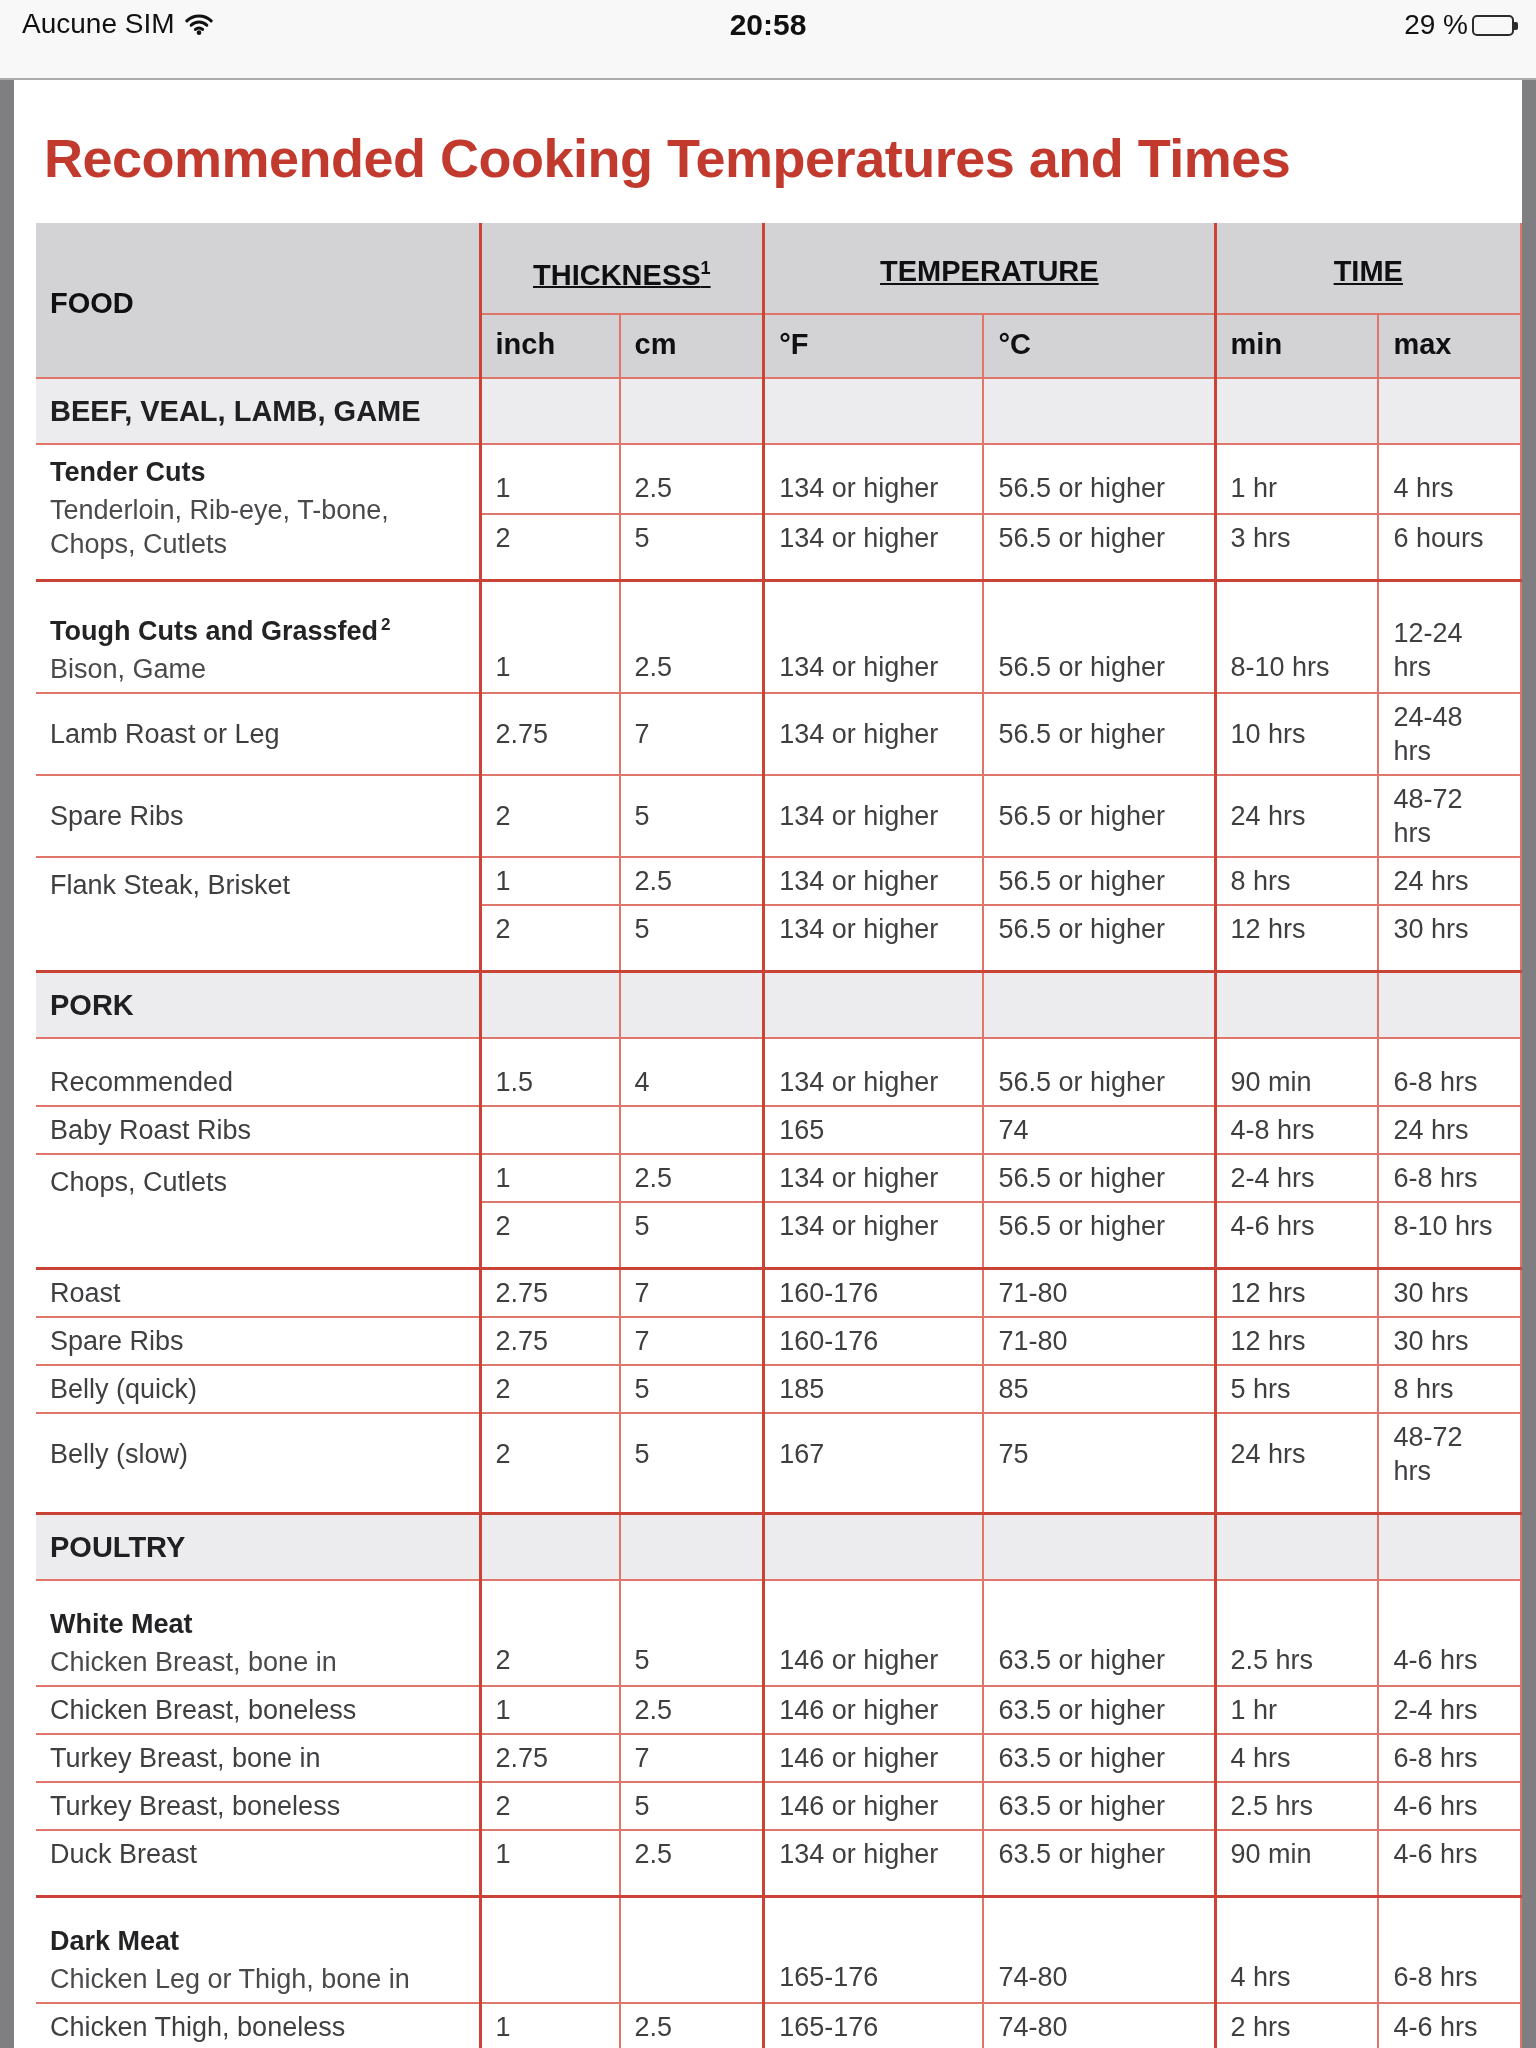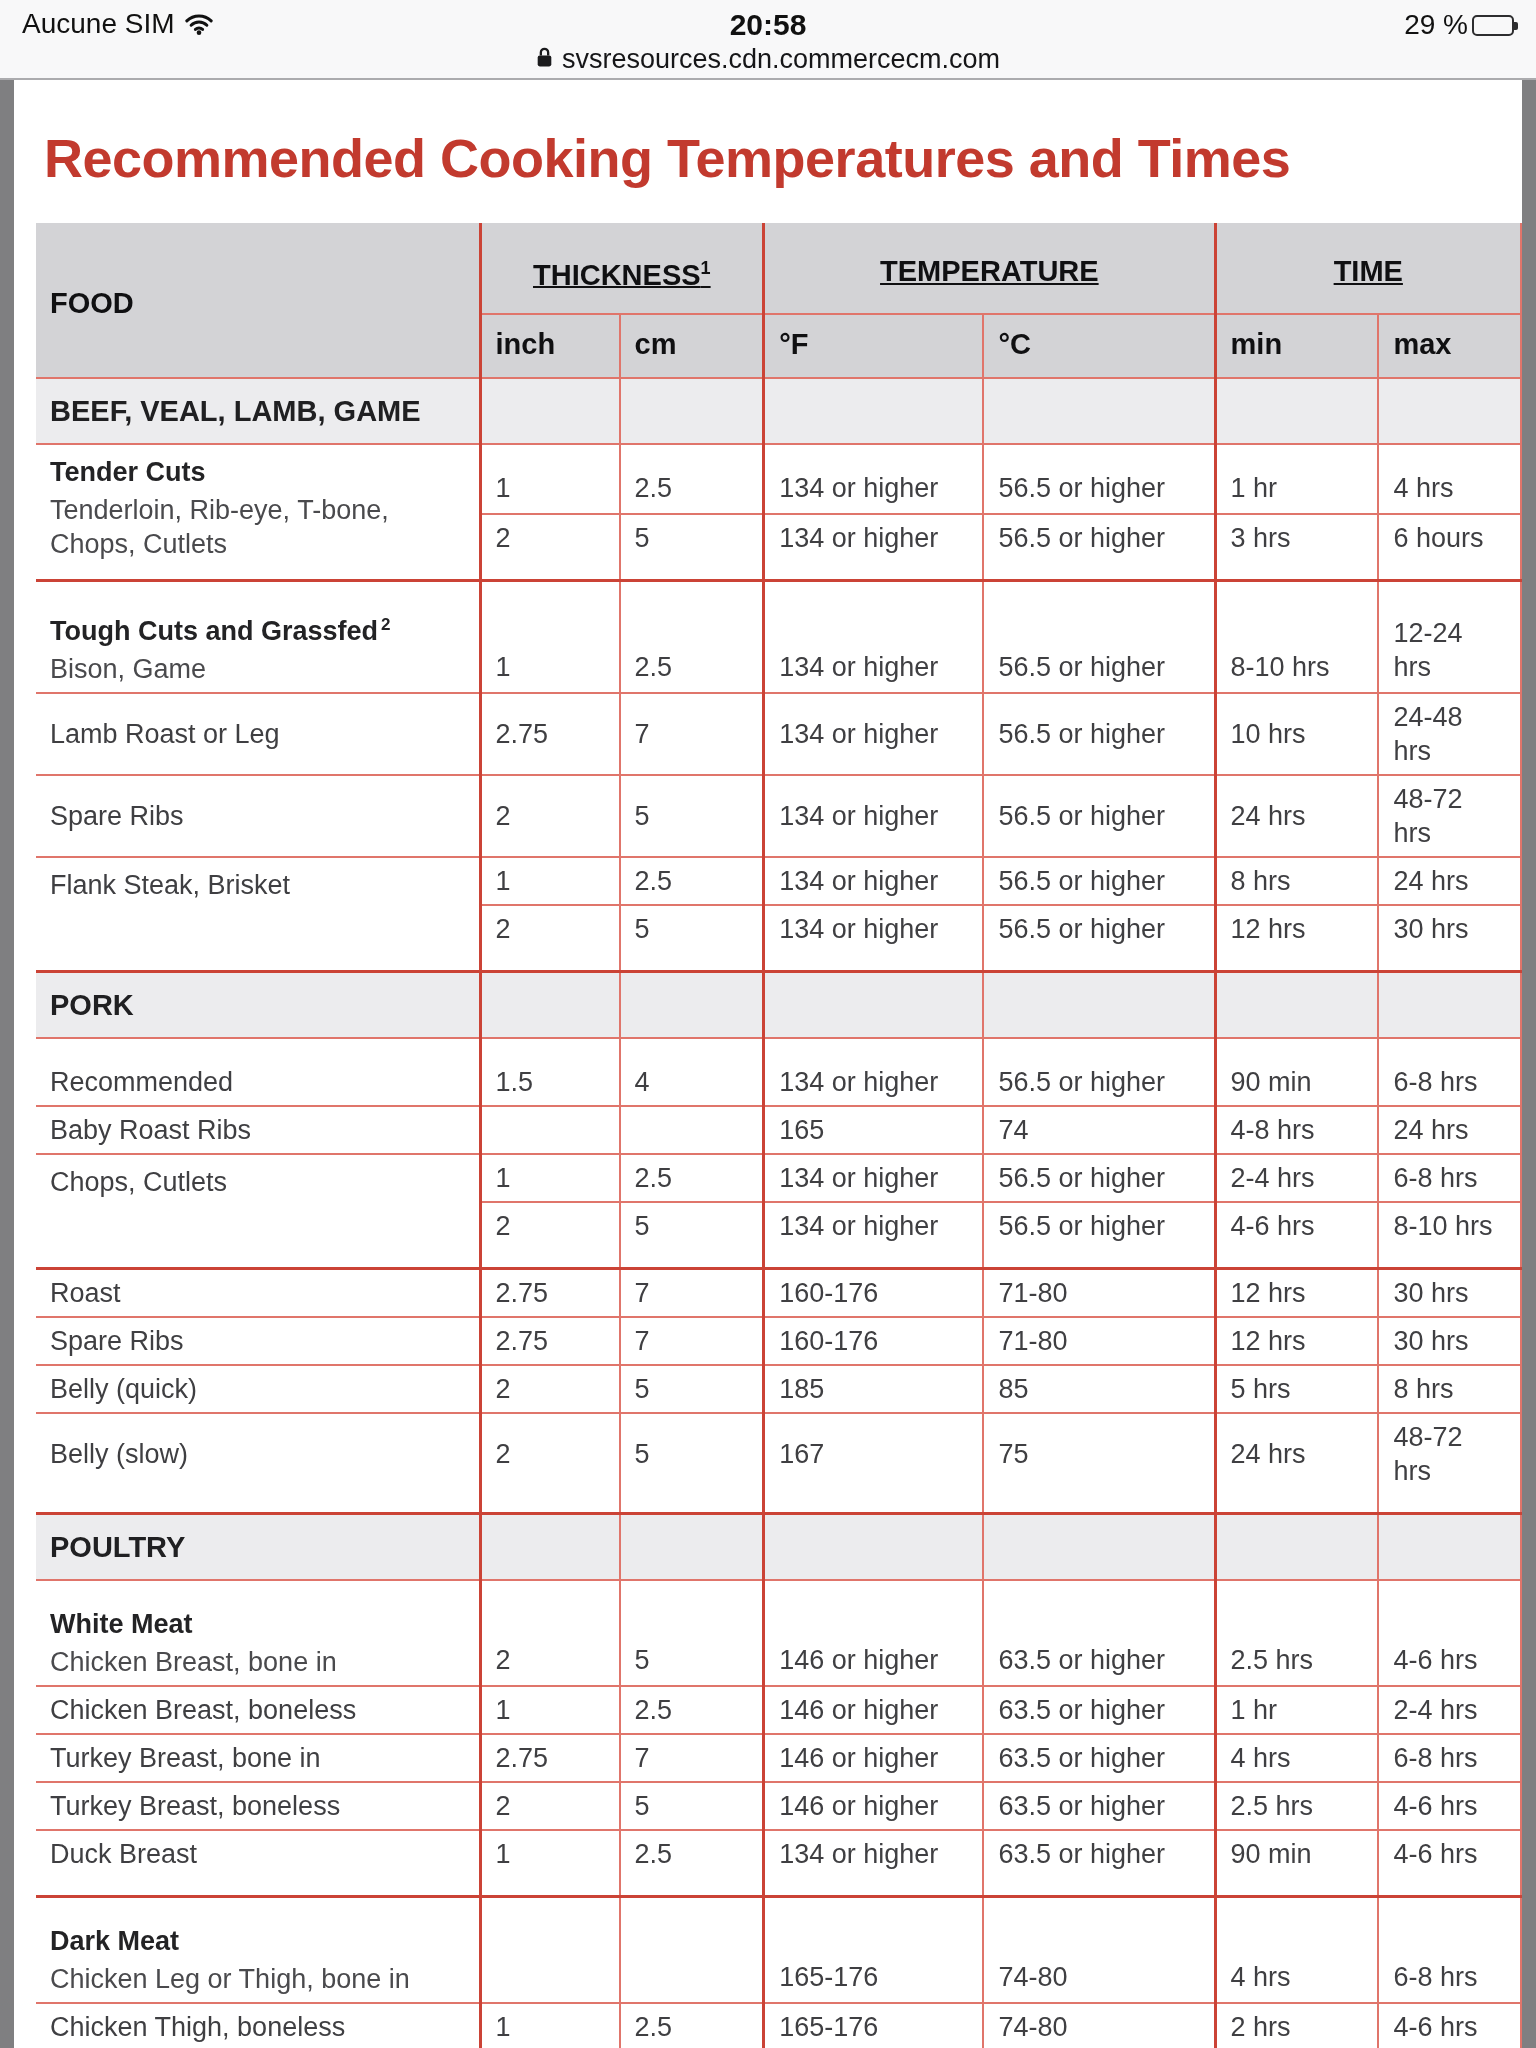--- a/index.html
+++ b/index.html
@@ -77,29 +77,20 @@
           <circle cx="12" cy="17" r="2" fill="#111"></circle>
         </svg>
       </span>
     </div>
     <div class="status-center">20:58</div>
     <div class="status-right">
       <span>29 %</span>
       <span class="battery"><span class="fill"></span><span class="cap"></span></span>
     </div>
   </div>
-  <div class="urlbar">
-    <span class="lock">
-      <svg width="17" height="22" viewBox="0 0 16 21">
-        <path d="M4.5 9 V6.2 a3.5 3.5 0 0 1 7 0 V9" fill="none" stroke="#1b1b1d" stroke-width="2.2"></path>
-        <rect x="1.5" y="9" width="13" height="10.5" rx="2" fill="#1b1b1d"></rect>
-      </svg>
-    </span>
-    <span>svsresources.cdn.commercecm.com</span>
-  </div>
 </div>
 
 <div class="page">
   <h1>Recommended Cooking Temperatures and Times</h1>
 
   <table>
     <colgroup>
       <col class="c-food">
         <col class="c-inch">
         <col class="c-cm">

